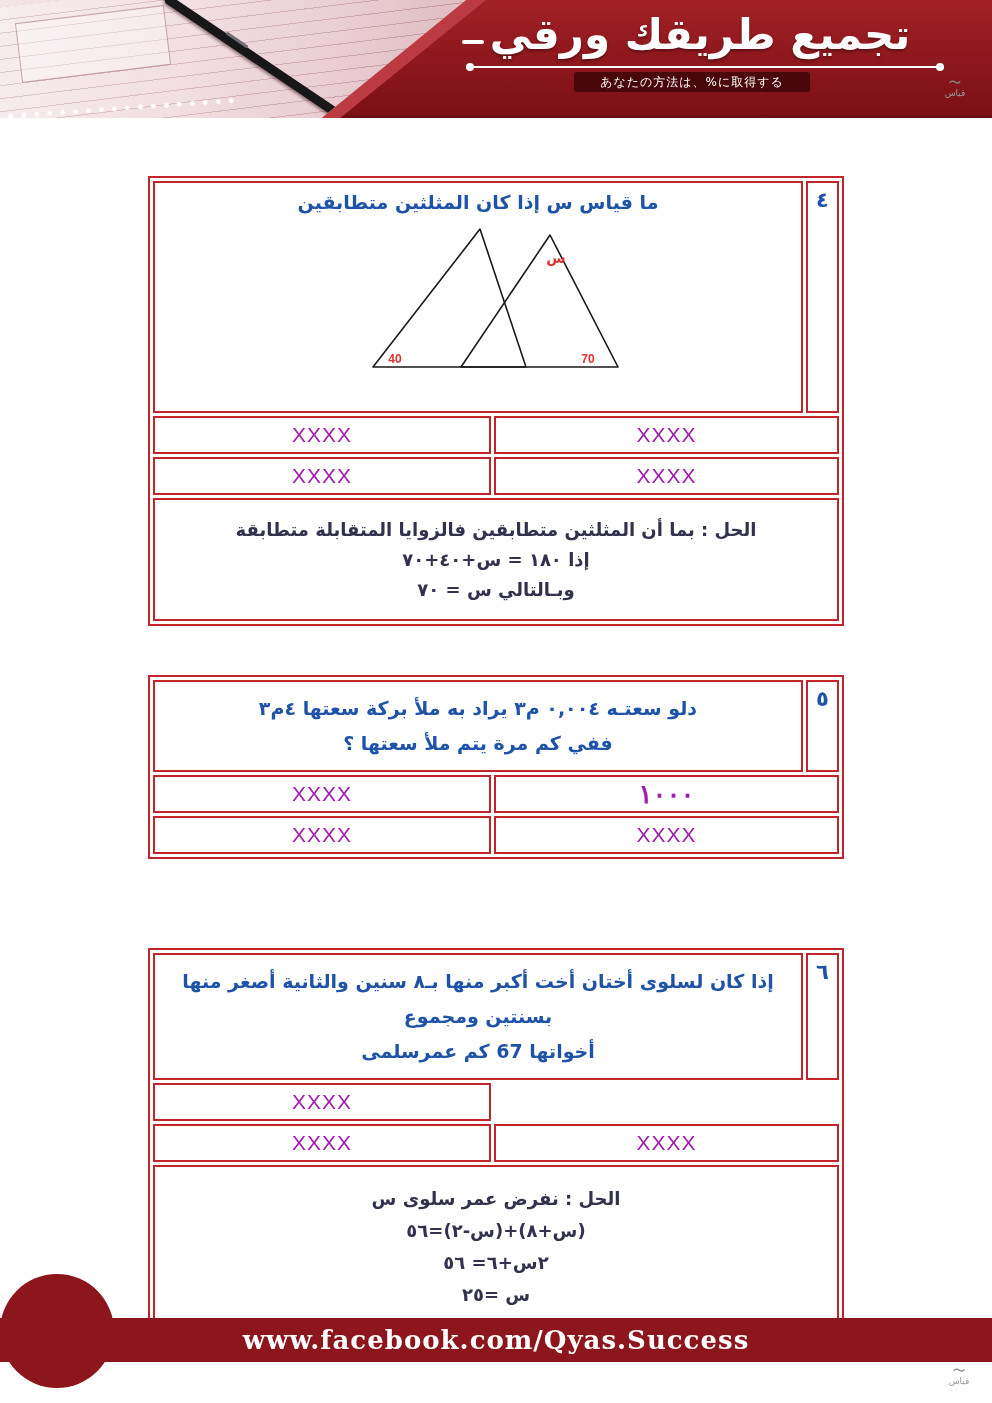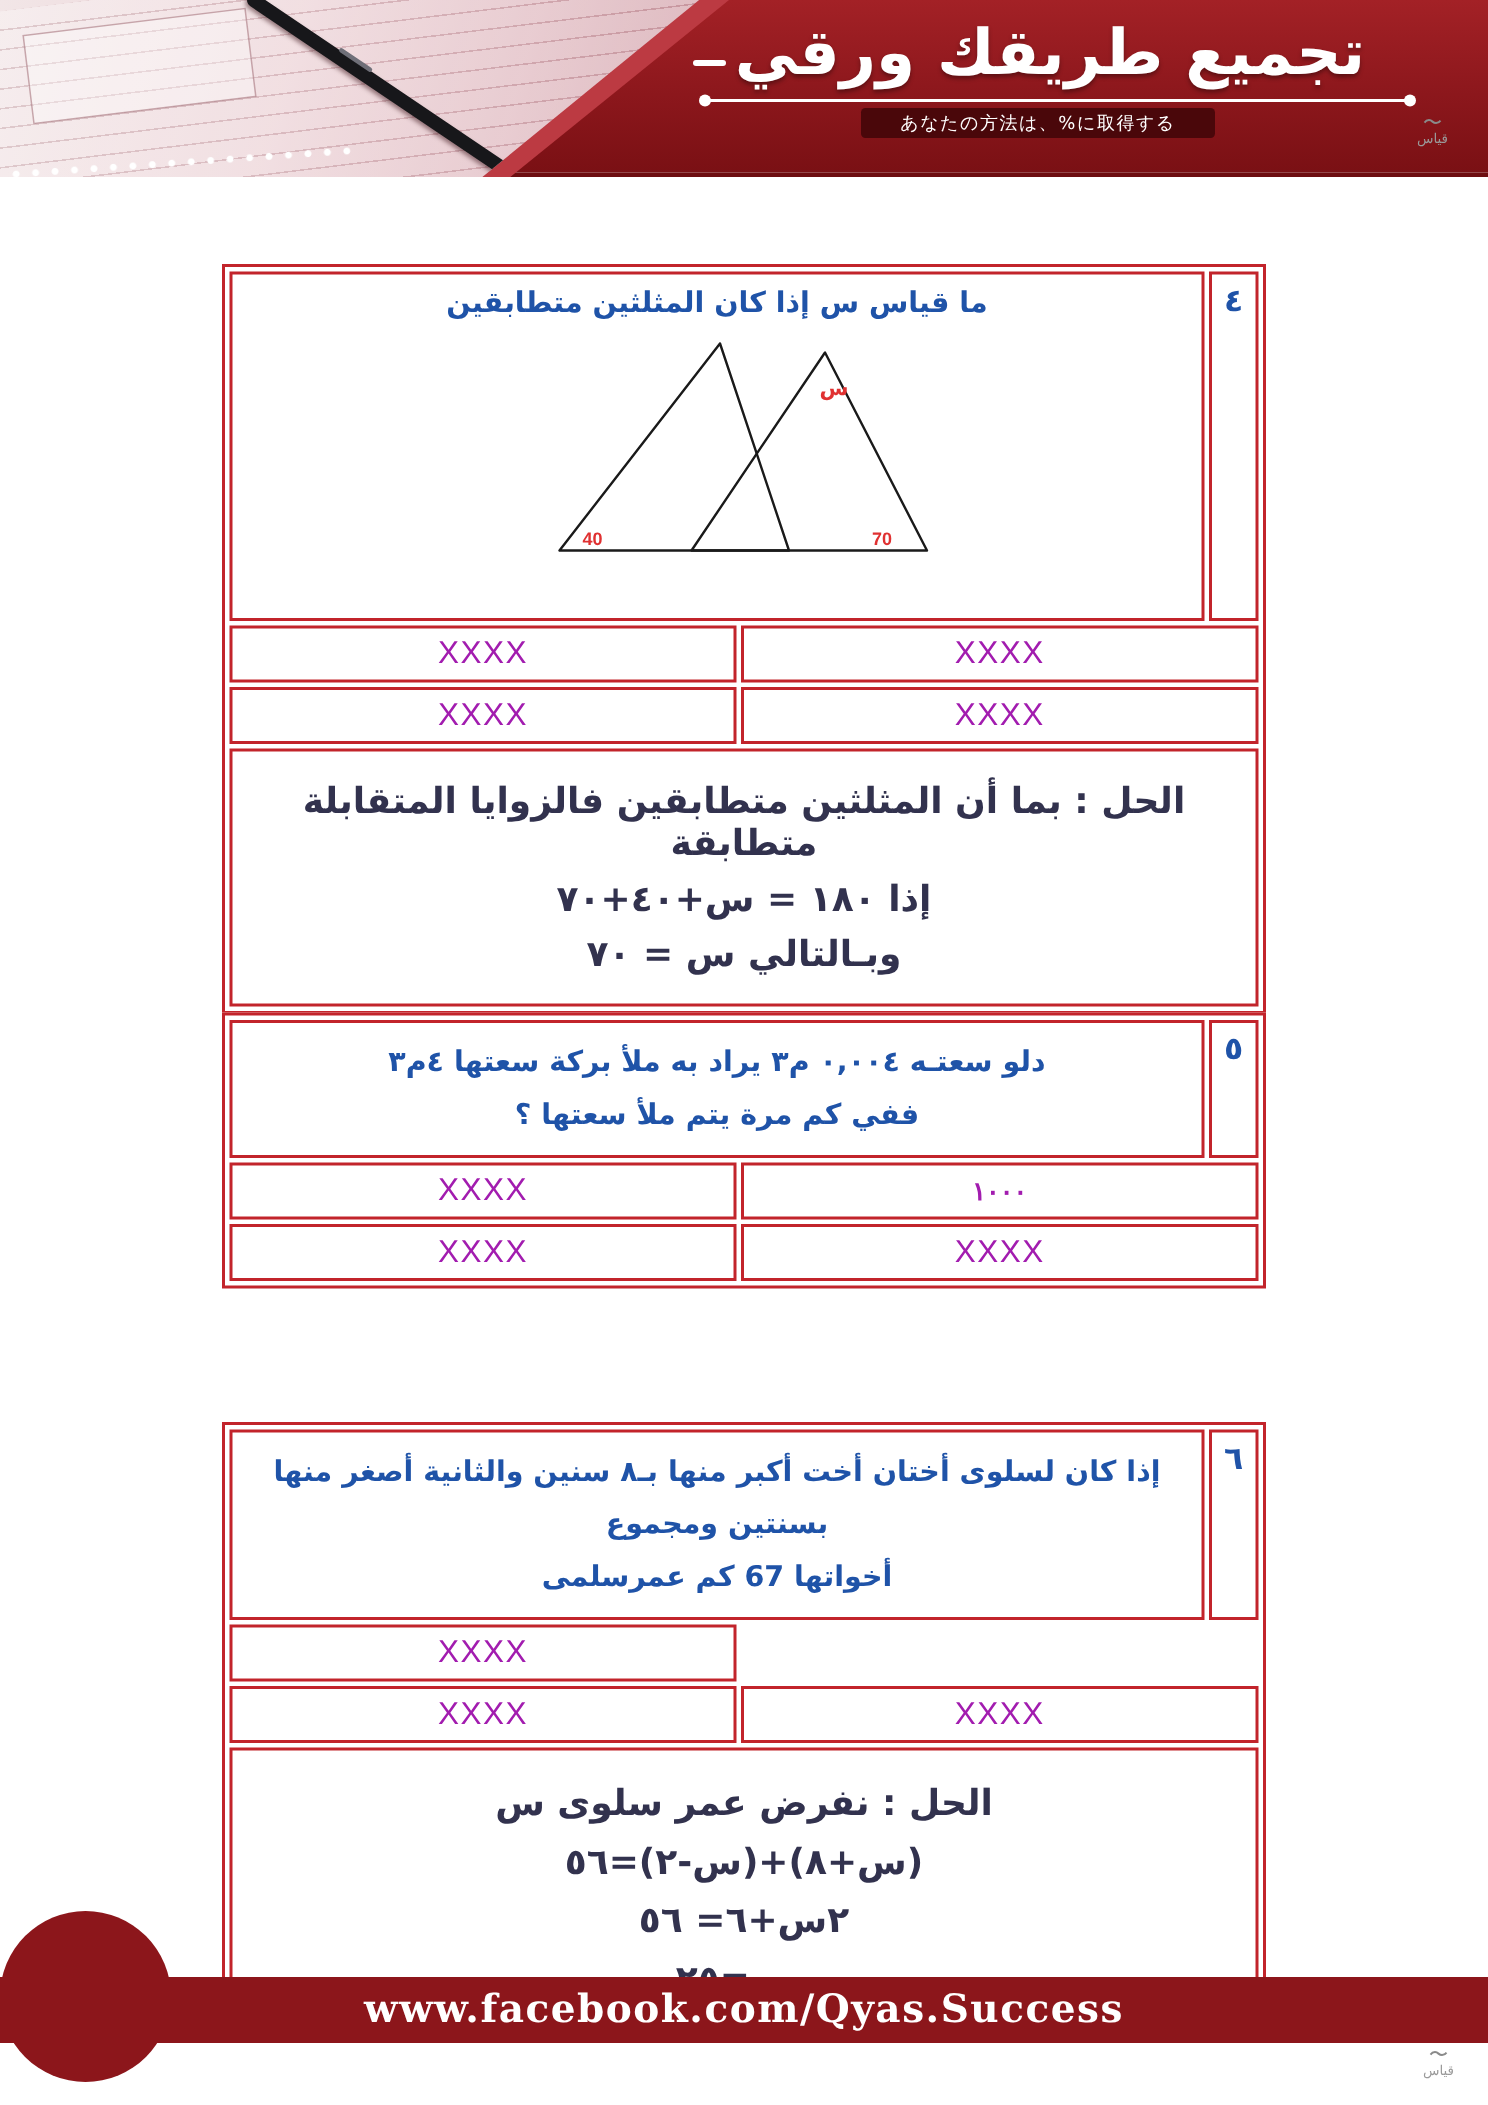--- a/index.html
+++ b/index.html
@@ -69,23 +69,23 @@
   .qtext{flex:1;border:2px solid var(--red);text-align:center;color:var(--blue);
     font-weight:bold;font-size:19px;padding:8px 10px;}
   .qtext.two-line{line-height:1.85;padding:9px 10px;}
   .fig-wrap{width:100%;text-align:center;}
   .ans-row{display:flex;gap:3px;margin-top:3px;direction:ltr;}
   .ans-cell{border:2px solid var(--red);height:38px;display:flex;align-items:center;
     justify-content:center;color:#a21caf;font-size:21px;font-family:"Liberation Sans",sans-serif;
     letter-spacing:1px;font-weight:normal;}
   .ans-cell.left{width:338px;flex:0 0 338px;}
   .ans-cell.right{flex:1;}
-  .ans-cell.num{font-weight:bold;font-size:17px;}
+  .ans-cell.num{font-weight:bold;font-size:26px;}
   .sol-box{border:2px solid var(--red);margin-top:3px;padding:10px 8px;text-align:center;
-    color:var(--navy);font-weight:bold;font-size:24px;}
+    color:var(--navy);font-weight:bold;font-size:18px;}
   .sol-line{margin:9px 0;}
   #q6 .sol-line{margin:11px 0;}
 
   
   .fig{margin-top:4px;}
   .fig polygon{fill:none;stroke:#1a1a1a;stroke-width:1.6;stroke-linejoin:round;}
   .fig text{font-family:"Liberation Sans",sans-serif;font-weight:bold;fill:#e03131;}
   .fig .lbl-x{font-size:14px;font-family:"DejaVu Sans",sans-serif;}
   .fig .lbl-a{font-size:12px;}
 

